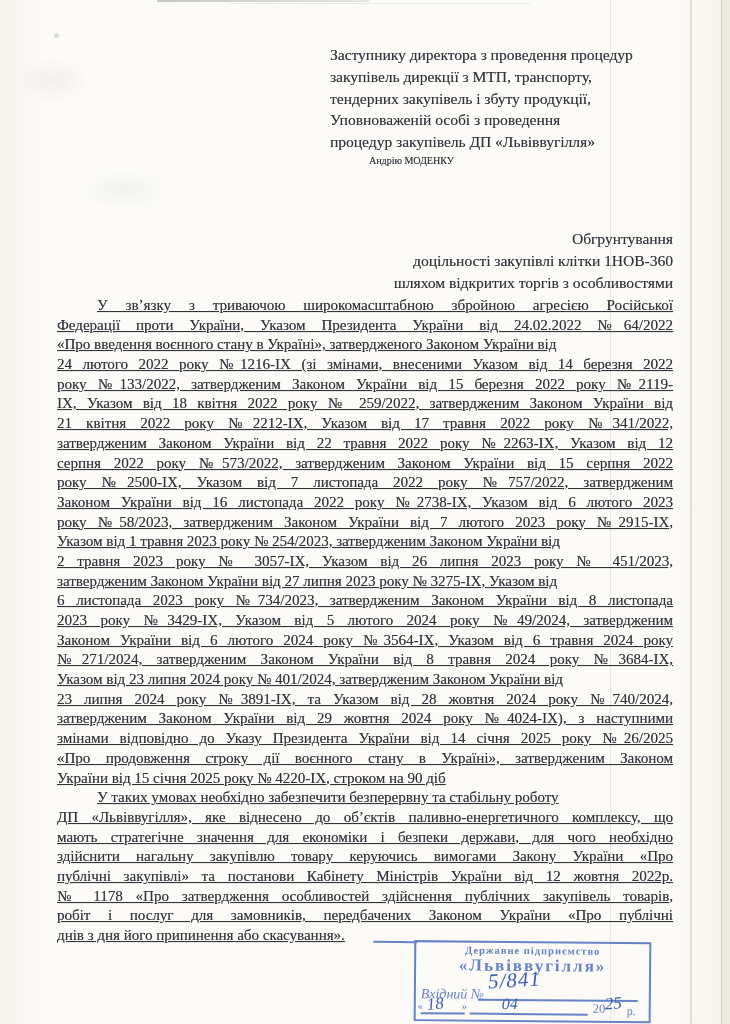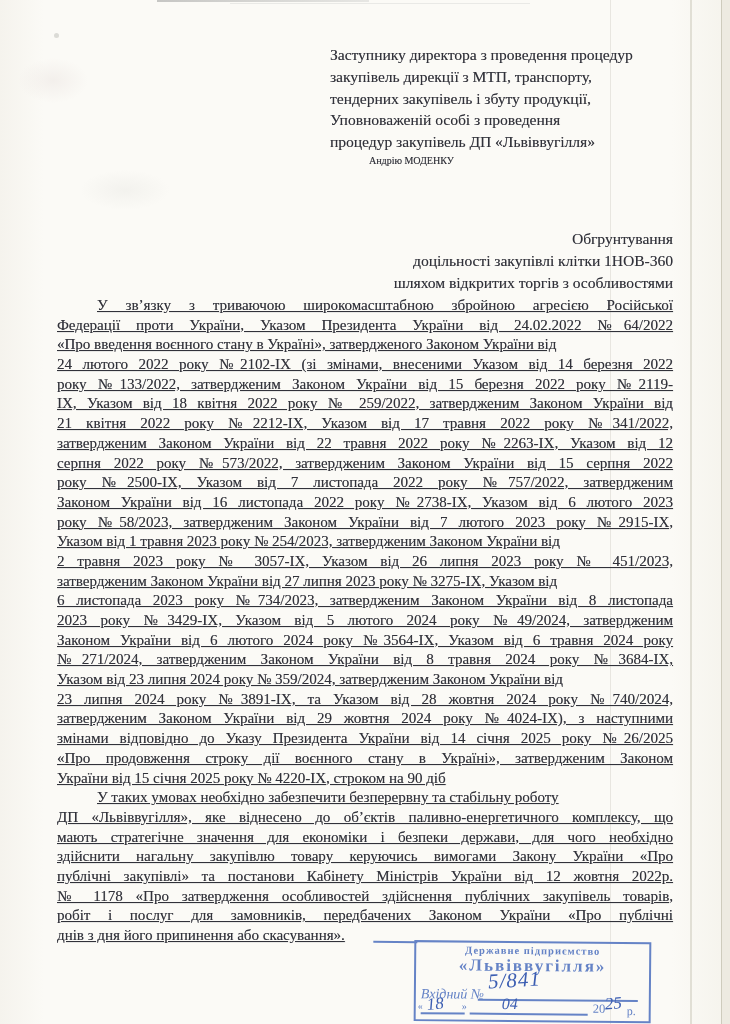--- a/index.html
+++ b/index.html
@@ -90,37 +90,37 @@
   <div class="doc-title" id="title-lines">
       <div class="tline">Обгрунтування</div>
       <div class="tline">доцільності закупівлі клітки 1НОВ-360</div>
       <div class="tline">шляхом відкритих торгів з особливостями</div>
     </div>
 
   <div class="body-text" id="body-lines">
       <div class="bline j ind">У зв’язку з триваючою широкомасштабною збройною агресією Російської</div>
       <div class="bline j">Федерації проти України, Указом Президента України від 24.02.2022 №64/2022</div>
       <div class="bline">«Про введення воєнного стану в Україні», затвердженого Законом України від</div>
-      <div class="bline j">24 лютого 2022 року №2102-ІХ (зі змінами, внесеними Указом від 14 березня 2022</div>
+      <div class="bline j">24 лютого 2022 року №1216-ІХ (зі змінами, внесеними Указом від 14 березня 2022</div>
       <div class="bline j">року №133/2022, затвердженим Законом України від 15 березня 2022 року №2119-</div>
       <div class="bline j">ІХ, Указом від 18 квітня 2022 року № 259/2022, затвердженим Законом України від</div>
       <div class="bline j">21 квітня 2022 року №2212-ІХ, Указом від 17 травня 2022 року №341/2022,</div>
       <div class="bline j">затвердженим Законом України від 22 травня 2022 року №2263-ІХ, Указом від 12</div>
       <div class="bline j">серпня 2022 року №573/2022, затвердженим Законом України від 15 серпня 2022</div>
       <div class="bline j">року №2500-ІХ, Указом від 7 листопада 2022 року №757/2022, затвердженим</div>
       <div class="bline j">Законом України від 16 листопада 2022 року №2738-ІХ, Указом від 6 лютого 2023</div>
       <div class="bline j">року №58/2023, затвердженим Законом України від 7 лютого 2023 року №2915-ІХ,</div>
       <div class="bline">Указом від 1 травня 2023 року № 254/2023, затвердженим Законом України від</div>
       <div class="bline j">2 травня 2023 року № 3057-ІХ, Указом від 26 липня 2023 року № 451/2023,</div>
       <div class="bline">затвердженим Законом України від 27 липня 2023 року № 3275-ІХ, Указом від</div>
       <div class="bline j">6 листопада 2023 року №734/2023, затвердженим Законом України від 8 листопада</div>
       <div class="bline j">2023 року №3429-ІХ, Указом від 5 лютого 2024 року №49/2024, затвердженим</div>
       <div class="bline j">Законом України від 6 лютого 2024 року №3564-ІХ, Указом від 6 травня 2024 року</div>
       <div class="bline j">№271/2024, затвердженим Законом України від 8 травня 2024 року №3684-ІХ,</div>
-      <div class="bline">Указом від 23 липня 2024 року № 359/2024, затвердженим Законом України від</div>
+      <div class="bline">Указом від 23 липня 2024 року № 401/2024, затвердженим Законом України від</div>
       <div class="bline j">23 липня 2024 року №3891-ІХ, та Указом від 28 жовтня 2024 року №740/2024,</div>
       <div class="bline j">затвердженим Законом України від 29 жовтня 2024 року №4024-ІХ), з наступними</div>
       <div class="bline j">змінами відповідно до Указу Президента України від 14 січня 2025 року №26/2025</div>
       <div class="bline j">«Про продовження строку дії воєнного стану в Україні», затвердженим Законом</div>
       <div class="bline">України від 15 січня 2025 року № 4220-ІХ, строком на 90 діб</div>
       <div class="bline ind">У таких умовах необхідно забезпечити безперервну та стабільну роботу</div>
       <div class="bline j">ДП «Львіввугілля», яке віднесено до об’єктів паливно-енергетичного комплексу, що</div>
       <div class="bline j">мають стратегічне значення для економіки і безпеки держави, для чого необхідно</div>
       <div class="bline j">здійснити нагальну закупівлю товару керуючись вимогами Закону України «Про</div>
       <div class="bline j">публічні закупівлі» та постанови Кабінету Міністрів України від 12 жовтня 2022р.</div>

